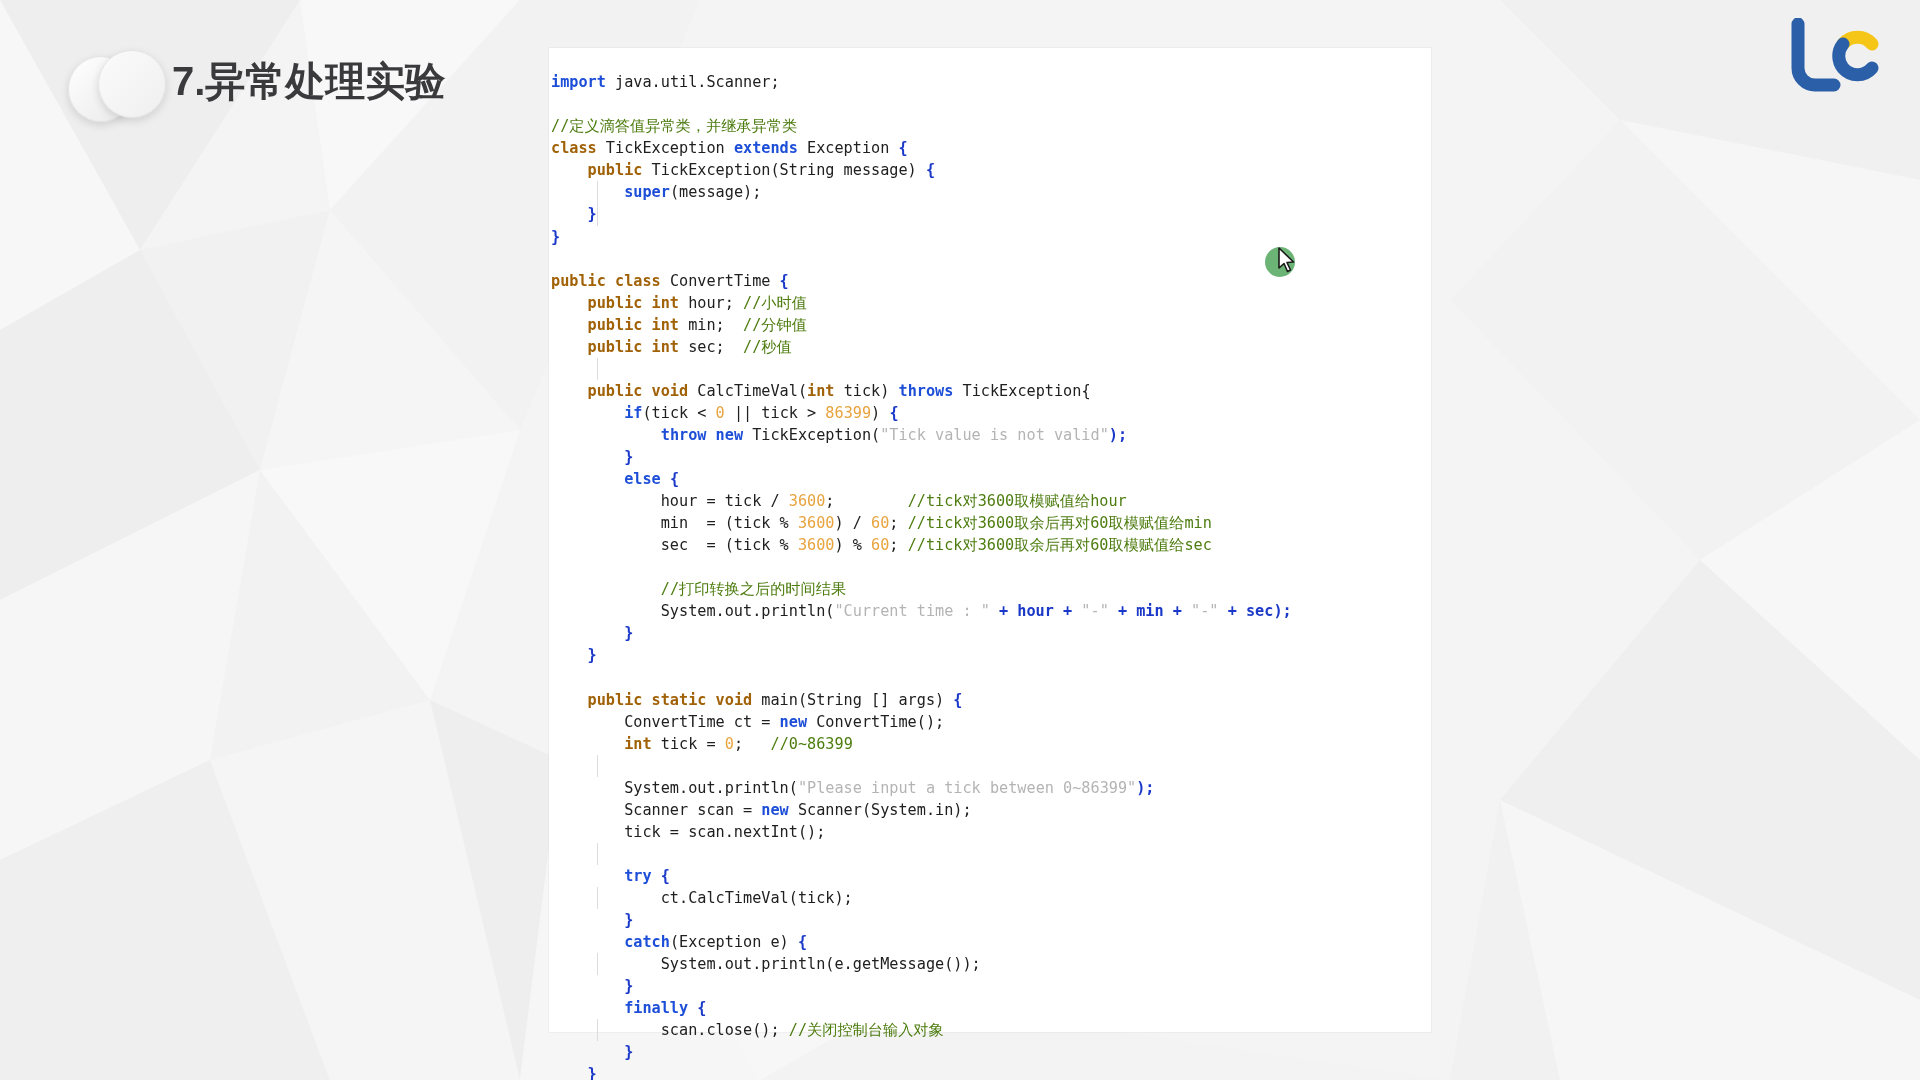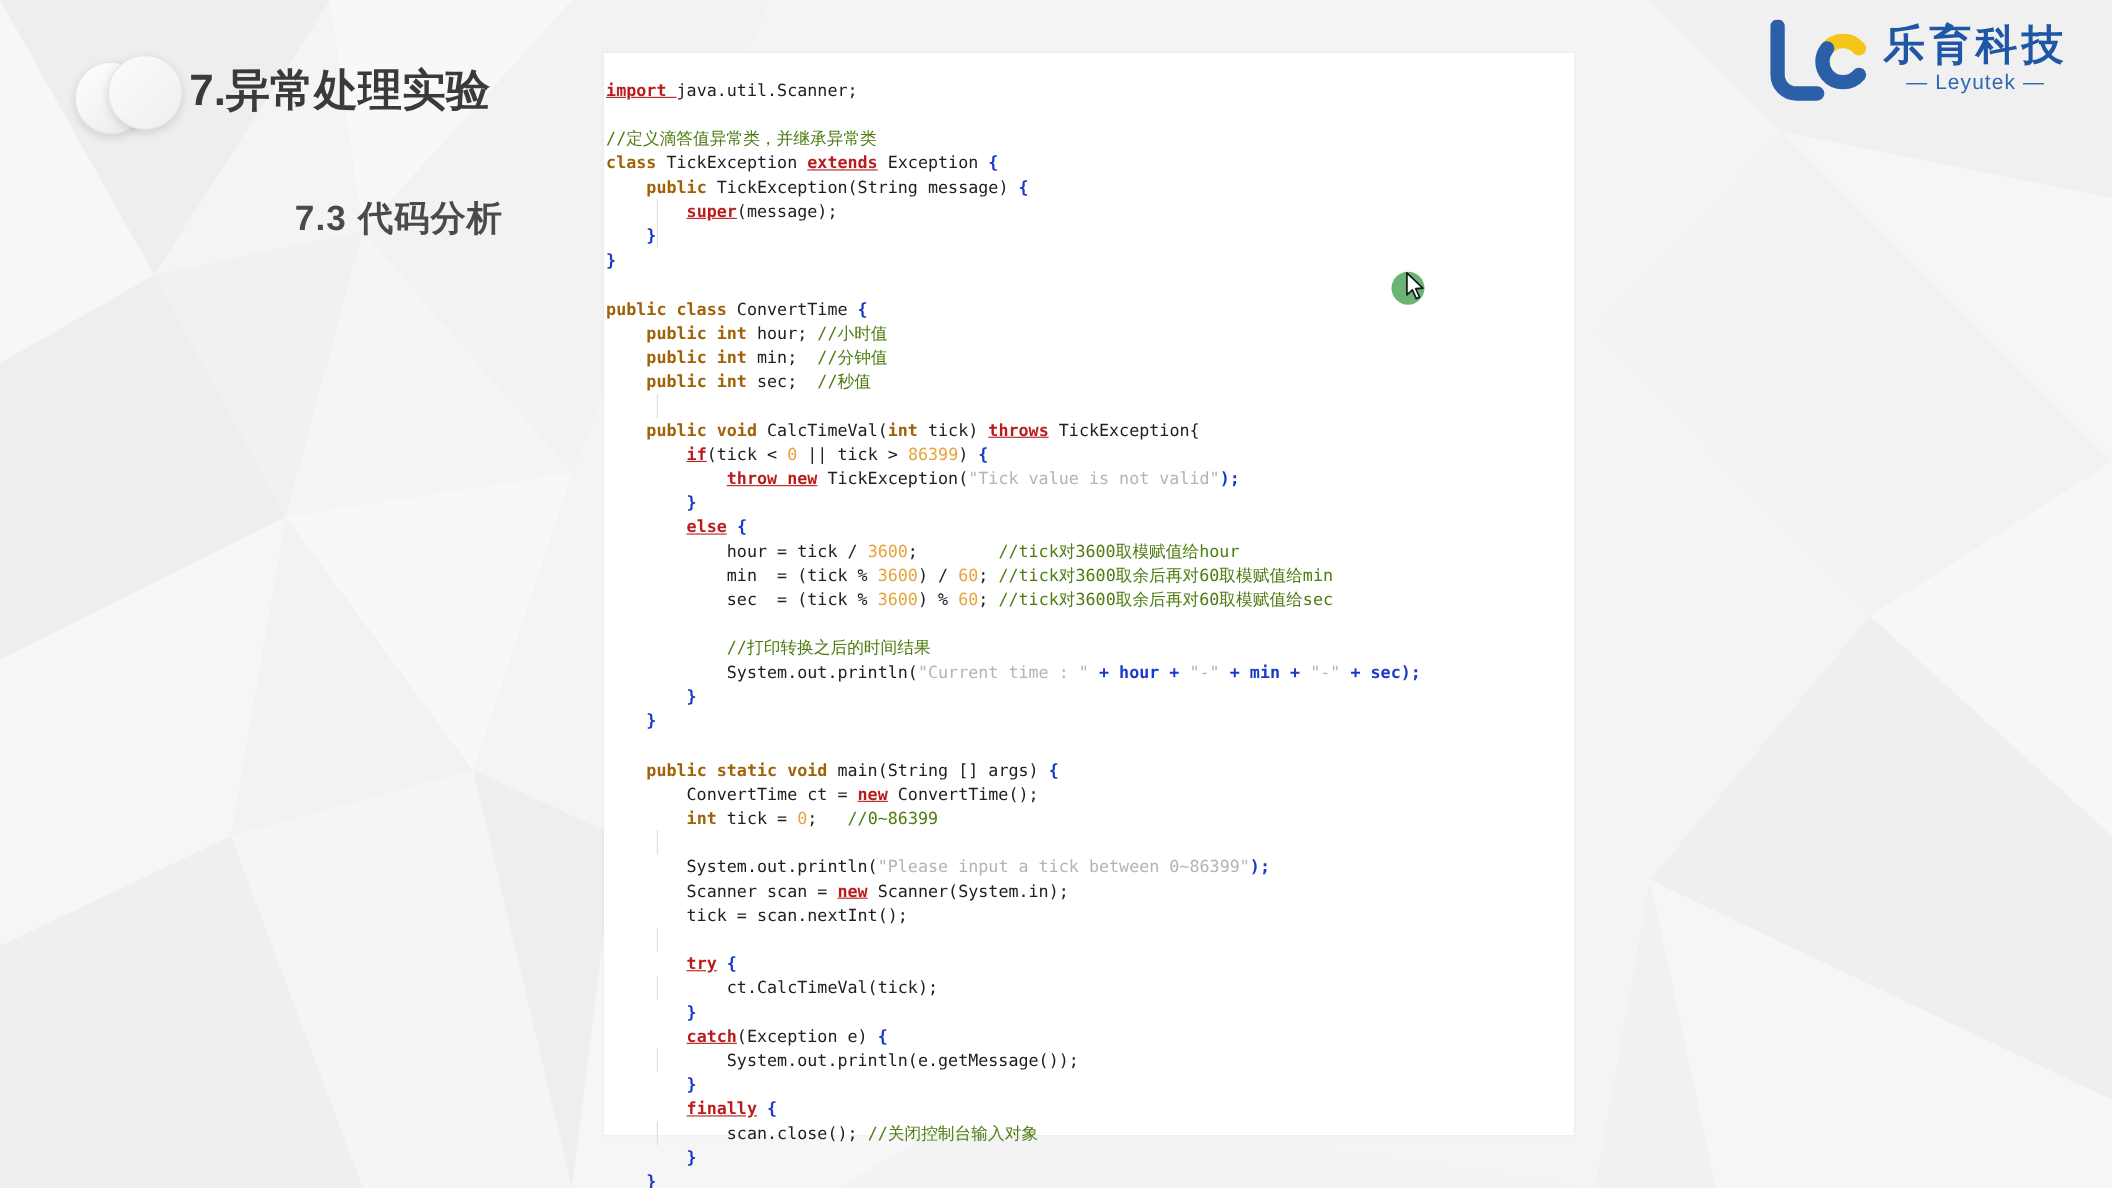--- a/index.html
+++ b/index.html
@@ -74,21 +74,21 @@
     padding:8px 0 0 0;
     font-family:"DejaVu Sans Mono","Liberation Mono",monospace;
     font-size:15.2px;
     line-height:22.05px;
     white-space:pre;
     color:#202020;
   }
   #code .ln{display:block;height:22.05px;padding-left:2px;position:relative;}
   
   .kw{color:#a16207;font-weight:bold;}      
-  .kw2{color:#b91c1c;font-weight:bold;text-decoration:underline;}     
+  .kw2{color:#1d4ed8;font-weight:bold;}     
   .cm{color:#4d7c0f;}                        
   .st{color:#b4b4b4;}                        
   .num{color:#e8a33d;}                       
   .pl{color:#1b39c9;font-weight:bold;}                        
   .pn{color:#202020;}
   .gut{
     position:absolute;left:48px;top:0;width:1px;height:22.05px;
     background:#dcdcdc;
   }
 
@@ -131,33 +131,28 @@
     <polygon points="900,1000 1450,1080 760,1080" fill="#f3f3f4"></polygon>
     <polygon points="760,1080 900,1000 560,760" fill="#f7f7f8"></polygon>
   </svg>
 
   <div id="title-panel">
     <div class="deco-circles">
       <div class="c c1"></div>
       <div class="c c2"></div>
     </div>
     <div id="main-title">7.异常处理实验</div>
-    <div id="sub-title">7.3 代码分析</div>
   </div>
 
   <div id="logo">
     <svg class="mark" viewBox="0 0 92 74">
       <path d="M10 6 L10 50 A17 17 0 0 0 27 67 L46 67" fill="none" stroke="#2b5fa8" stroke-width="13" stroke-linecap="round"></path>
       <path d="M84 26 A19 19 0 0 0 55 26" fill="none" stroke="#f5c518" stroke-width="13" stroke-linecap="round"></path>
       <path d="M84 50 A19 19 0 0 1 55 50 A19 19 0 0 1 55 26" fill="none" stroke="#2b5fa8" stroke-width="13" stroke-linecap="round"></path>
     </svg>
-    <div class="words">
-      <div class="cn">乐育科技</div>
-      <div class="en">— Leyutek —</div>
-    </div>
   </div>
 
   <div id="code-panel">
     <pre id="code"><span class="ln"><span class="kw2">import </span><span class="pn">java.util.Scanner;</span></span><span class="ln">&nbsp;</span><span class="ln"><span class="cm">//定义滴答值异常类，并继承异常类</span></span><span class="ln"><span class="kw">class</span><span class="pn"> TickException </span><span class="kw2">extends</span><span class="pn"> Exception </span><span class="pl">{</span></span><span class="ln"><span class="pn">    </span><span class="kw">public</span><span class="pn"> TickException(String message) </span><span class="pl">{</span></span><span class="ln"><span class="gut"></span><span class="pn">        </span><span class="kw2">super</span><span class="pn">(message);</span></span><span class="ln"><span class="gut"></span><span class="pn">    </span><span class="pl">}</span></span><span class="ln"><span class="pl">}</span></span><span class="ln">&nbsp;</span><span class="ln"><span class="kw">public class</span><span class="pn"> ConvertTime </span><span class="pl">{</span></span><span class="ln"><span class="pn">    </span><span class="kw">public int</span><span class="pn"> hour; </span><span class="cm">//小时值</span></span><span class="ln"><span class="pn">    </span><span class="kw">public int</span><span class="pn"> min;  </span><span class="cm">//分钟值</span></span><span class="ln"><span class="pn">    </span><span class="kw">public int</span><span class="pn"> sec;  </span><span class="cm">//秒值</span></span><span class="ln"><span class="gut"></span>&nbsp;</span><span class="ln"><span class="pn">    </span><span class="kw">public void</span><span class="pn"> CalcTimeVal(</span><span class="kw">int</span><span class="pn"> tick) </span><span class="kw2">throws</span><span class="pn"> TickException{</span></span><span class="ln"><span class="pn">        </span><span class="kw2">if</span><span class="pn">(tick &lt; </span><span class="num">0</span><span class="pn"> || tick &gt; </span><span class="num">86399</span><span class="pn">) </span><span class="pl">{</span></span><span class="ln"><span class="pn">            </span><span class="kw2">throw new</span><span class="pn"> TickException(</span><span class="st">"Tick value is not valid"</span><span class="pl">);</span></span><span class="ln"><span class="pn">        </span><span class="pl">}</span></span><span class="ln"><span class="pn">        </span><span class="kw2">else</span><span class="pn"> </span><span class="pl">{</span></span><span class="ln"><span class="pn">            hour = tick / </span><span class="num">3600</span><span class="pn">;        </span><span class="cm">//tick对3600取模赋值给hour</span></span><span class="ln"><span class="pn">            min  = (tick % </span><span class="num">3600</span><span class="pn">) / </span><span class="num">60</span><span class="pn">; </span><span class="cm">//tick对3600取余后再对60取模赋值给min</span></span><span class="ln"><span class="pn">            sec  = (tick % </span><span class="num">3600</span><span class="pn">) % </span><span class="num">60</span><span class="pn">; </span><span class="cm">//tick对3600取余后再对60取模赋值给sec</span></span><span class="ln">&nbsp;</span><span class="ln"><span class="pn">            </span><span class="cm">//打印转换之后的时间结果</span></span><span class="ln"><span class="pn">            System.out.println(</span><span class="st">"Current time : "</span><span class="pl"> + hour + </span><span class="st">"-"</span><span class="pl"> + min + </span><span class="st">"-"</span><span class="pl"> + sec);</span></span><span class="ln"><span class="pn">        </span><span class="pl">}</span></span><span class="ln"><span class="pn">    </span><span class="pl">}</span></span><span class="ln">&nbsp;</span><span class="ln"><span class="pn">    </span><span class="kw">public static void</span><span class="pn"> main(String [] args) </span><span class="pl">{</span></span><span class="ln"><span class="pn">        ConvertTime ct = </span><span class="kw2">new</span><span class="pn"> ConvertTime();</span></span><span class="ln"><span class="pn">        </span><span class="kw">int</span><span class="pn"> tick = </span><span class="num">0</span><span class="pn">;   </span><span class="cm">//0~86399</span></span><span class="ln"><span class="gut"></span>&nbsp;</span><span class="ln"><span class="pn">        System.out.println(</span><span class="st">"Please input a tick between 0~86399"</span><span class="pl">);</span></span><span class="ln"><span class="pn">        Scanner scan = </span><span class="kw2">new</span><span class="pn"> Scanner(System.in);</span></span><span class="ln"><span class="pn">        tick = scan.nextInt();</span></span><span class="ln"><span class="gut"></span>&nbsp;</span><span class="ln"><span class="pn">        </span><span class="kw2">try</span><span class="pn"> </span><span class="pl">{</span></span><span class="ln"><span class="gut"></span><span class="pn">            ct.CalcTimeVal(tick);</span></span><span class="ln"><span class="pn">        </span><span class="pl">}</span></span><span class="ln"><span class="pn">        </span><span class="kw2">catch</span><span class="pn">(Exception e) </span><span class="pl">{</span></span><span class="ln"><span class="gut"></span><span class="pn">            System.out.println(e.getMessage());</span></span><span class="ln"><span class="pn">        </span><span class="pl">}</span></span><span class="ln"><span class="pn">        </span><span class="kw2">finally</span><span class="pn"> </span><span class="pl">{</span></span><span class="ln"><span class="gut"></span><span class="pn">            scan.close(); </span><span class="cm">//关闭控制台输入对象</span></span><span class="ln"><span class="pn">        </span><span class="pl">}</span></span><span class="ln"><span class="pn">    </span><span class="pl">}</span></span></pre>
   </div>
 
   <div id="cursor-dot"></div>
   <svg id="cursor-arrow" viewBox="0 0 20 28">
     <path d="M2 1 L2 21 L7 16.5 L10.5 24.5 L13.5 23 L10 15.5 L16.5 15 Z" fill="#ffffff" stroke="#1a1a1a" stroke-width="1.6" stroke-linejoin="round"></path>
   </svg>

